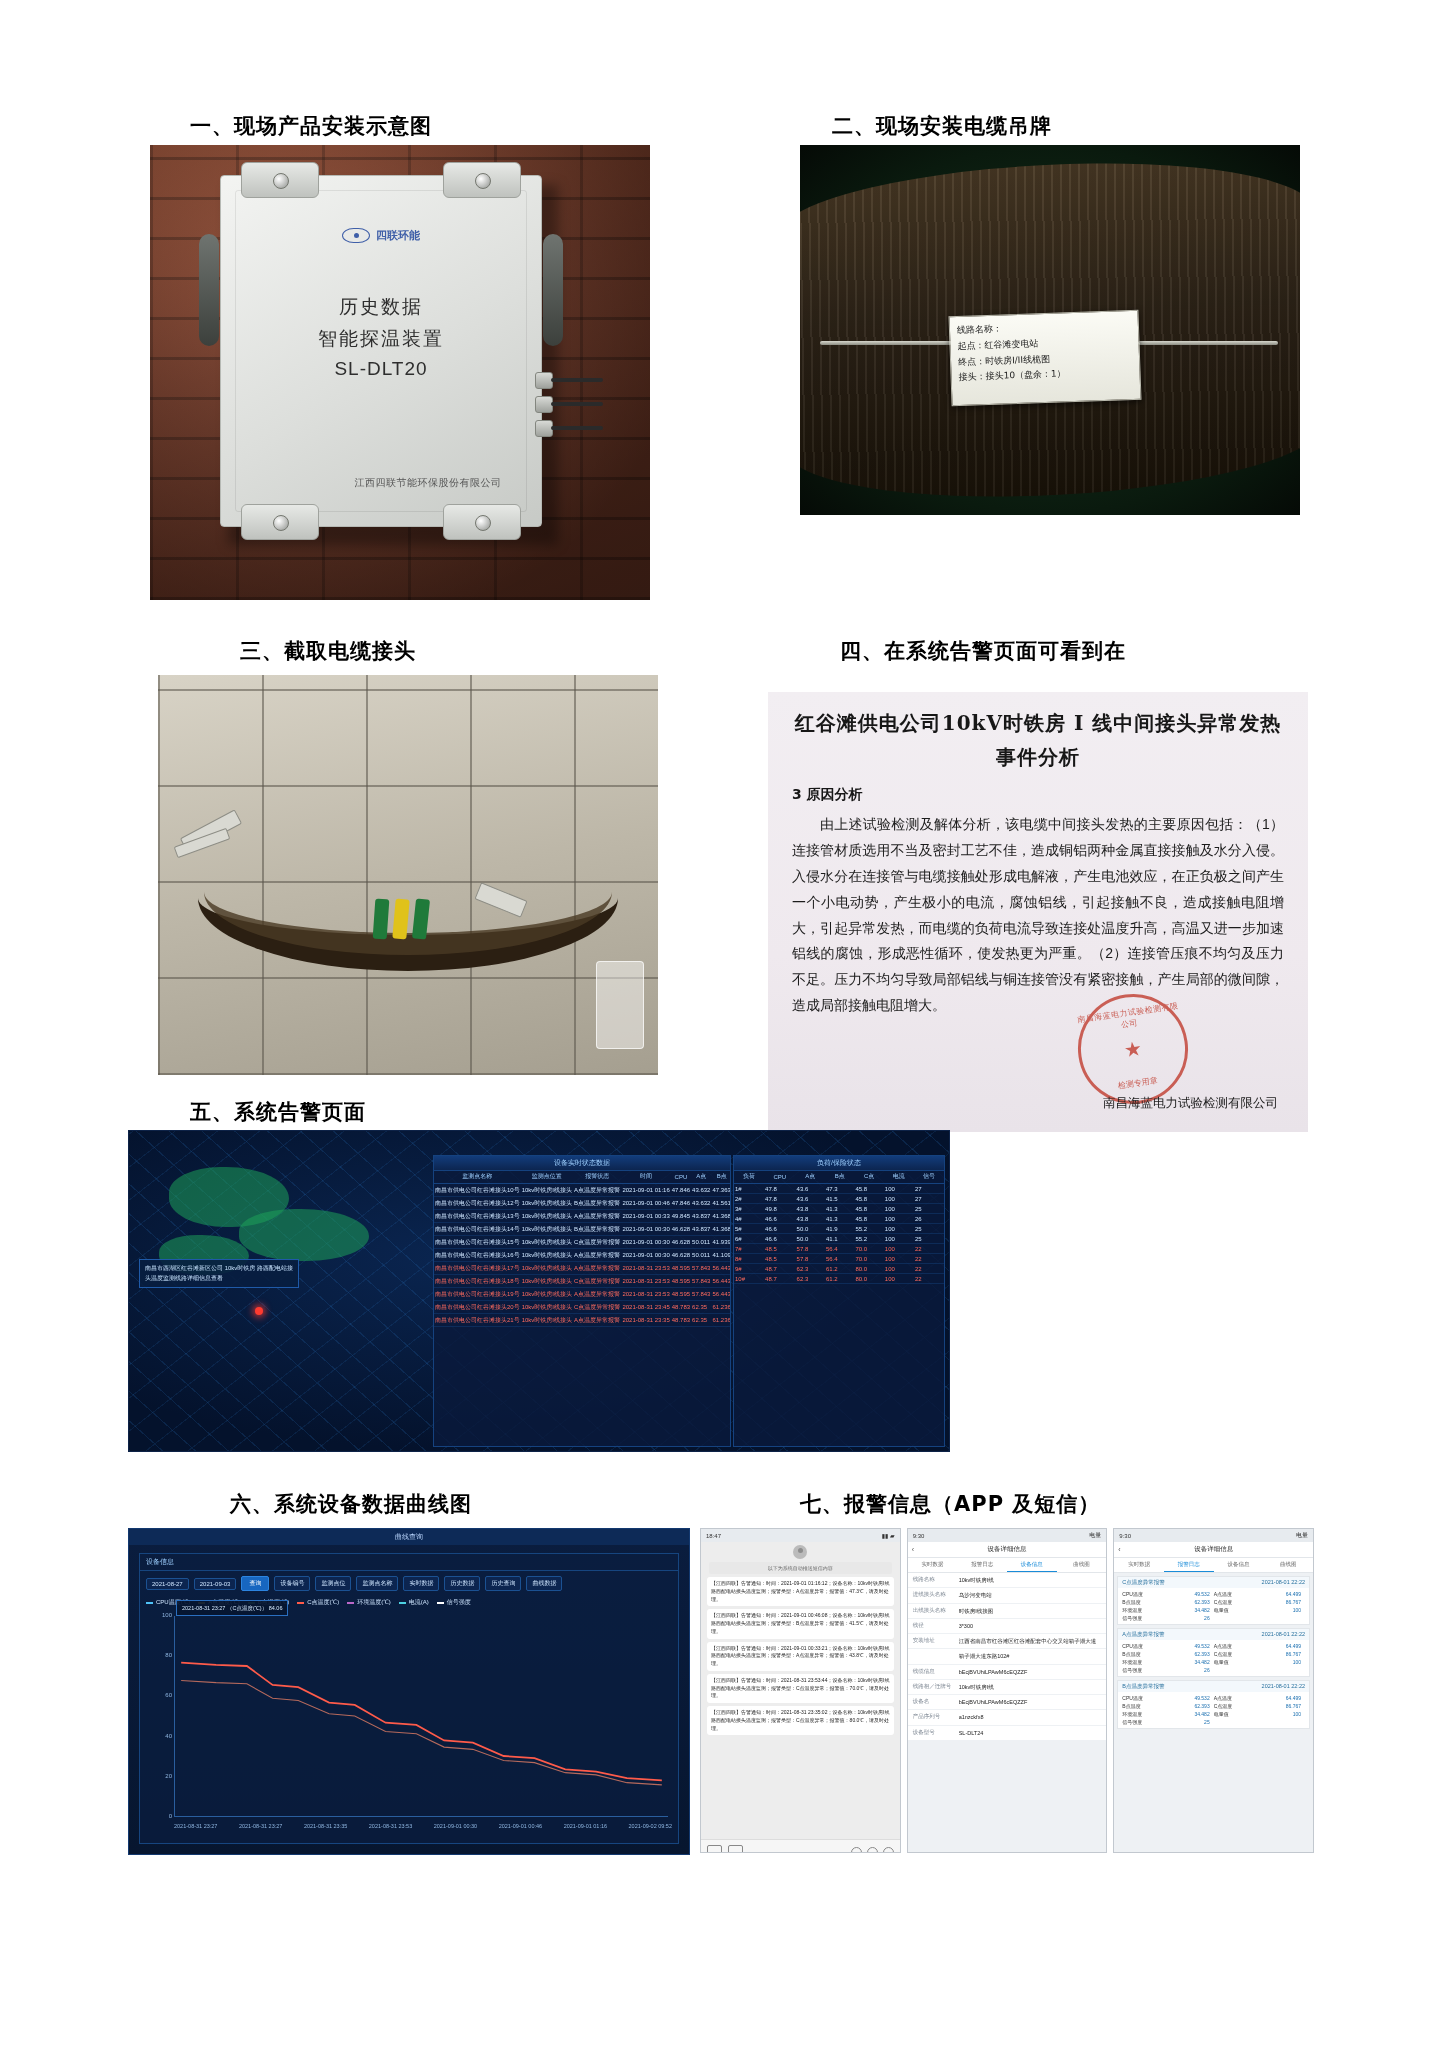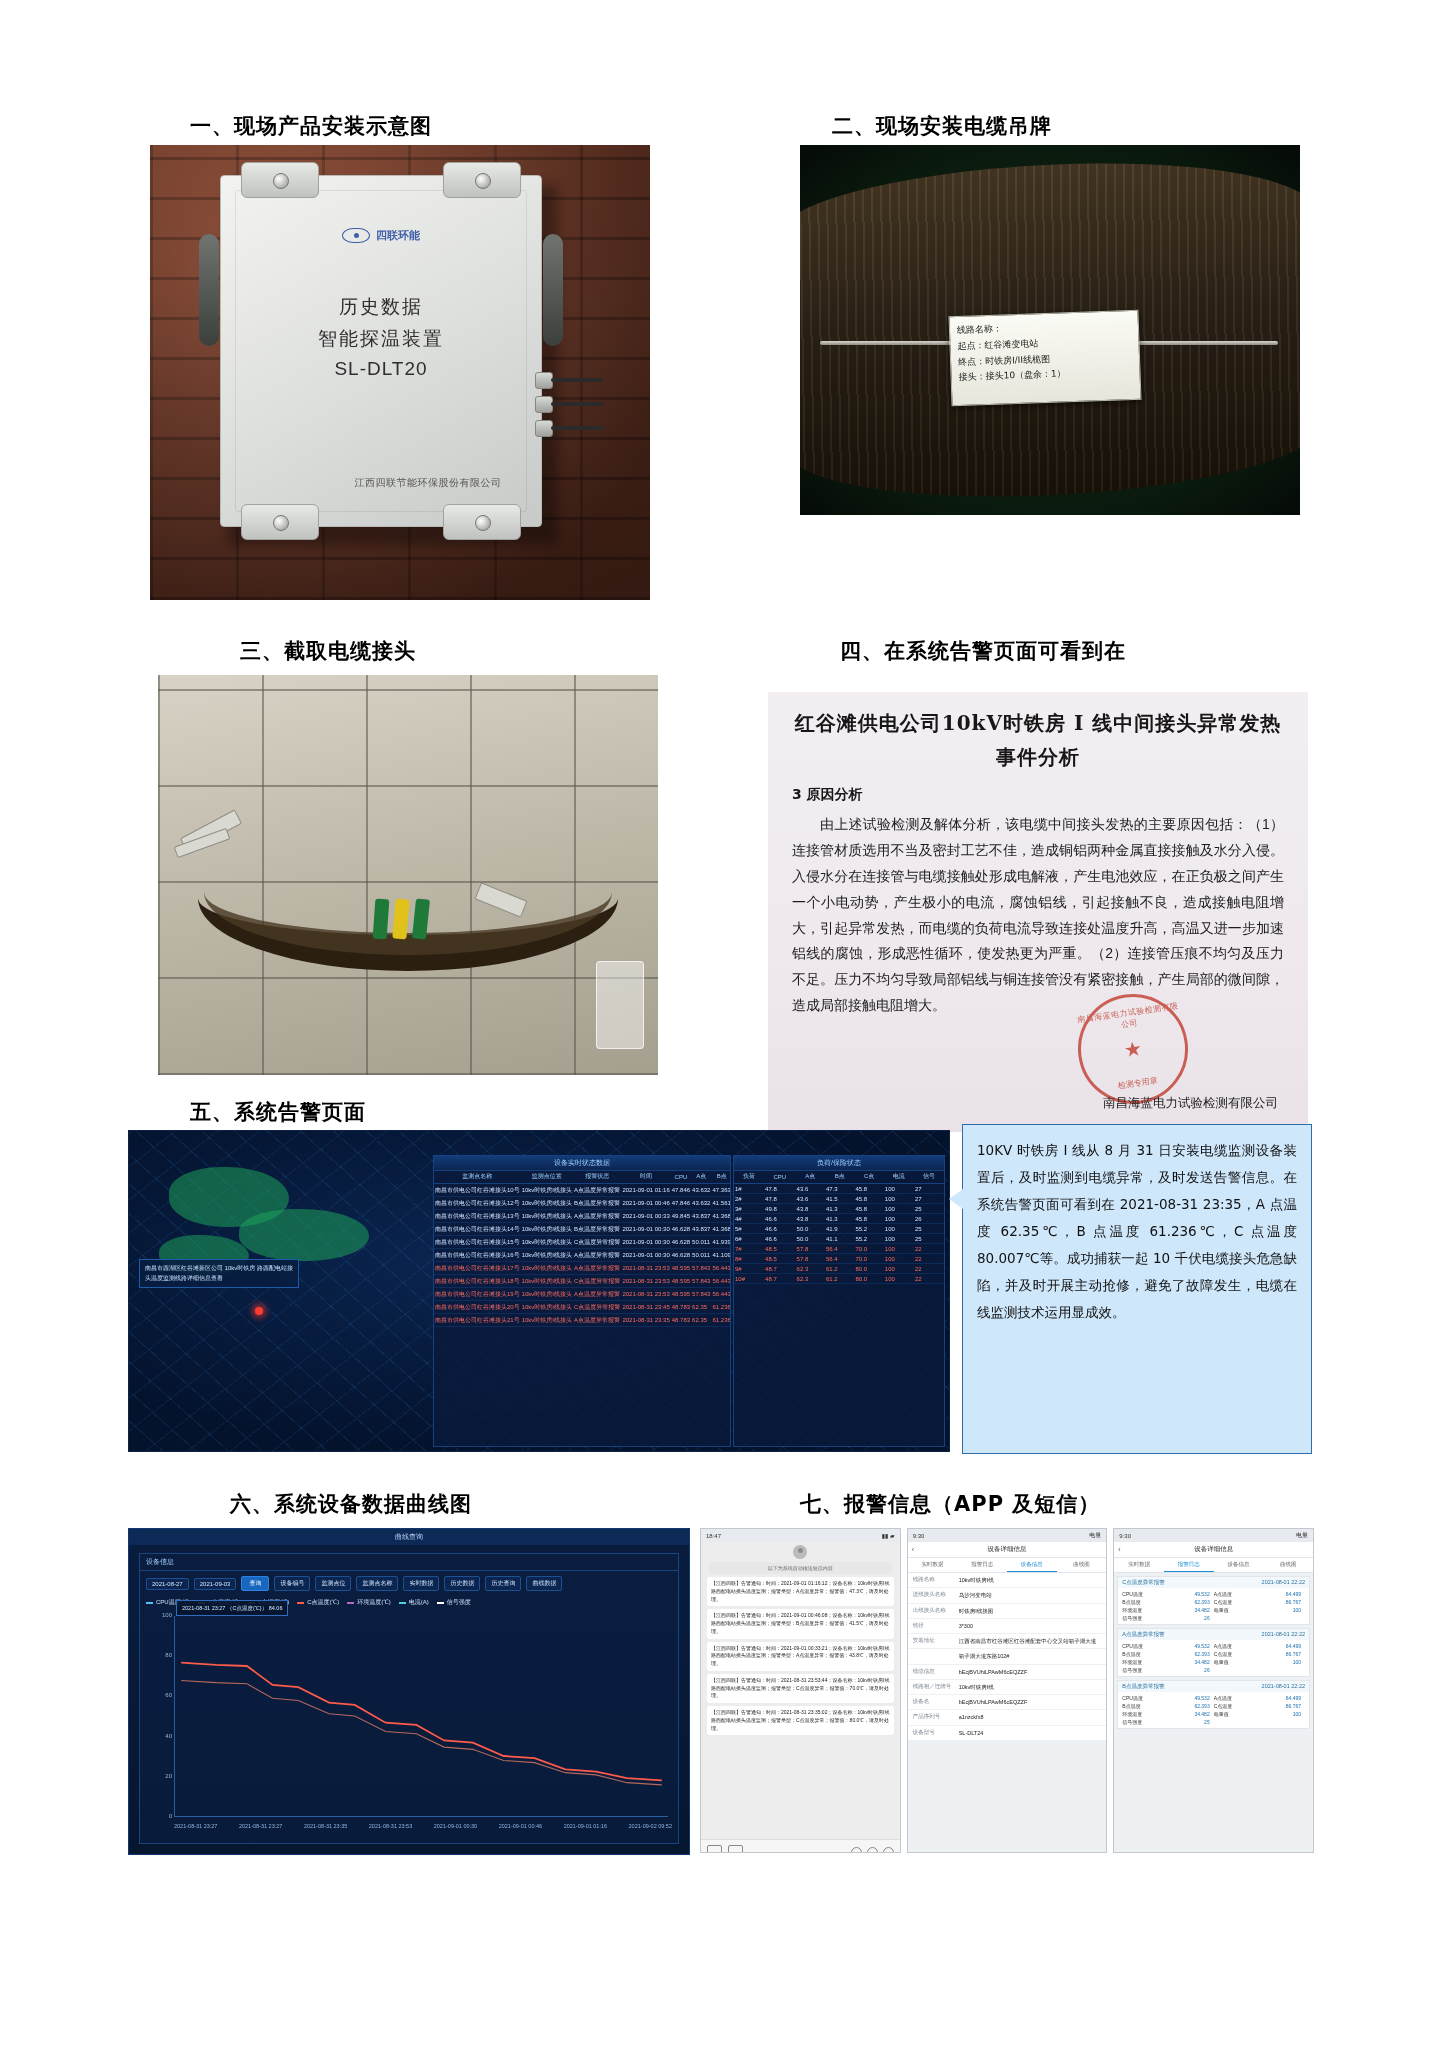--- a/index.html
+++ b/index.html
@@ -810,21 +810,20 @@
                 <td>80.0</td>
                 <td>100</td>
                 <td>22</td>
               </tr>
             </tbody>
         </table>
       </div>
     </div>
   </div>
 
-  <div id="callout">10KV 时铁房 I 线从 8 月 31 日安装电缆监测设备装置后，及时监测到电缆异常，及时发送告警信息。在系统告警页面可看到在 2021-08-31 23:35，A 点温度 62.35℃，B 点温度 61.236℃，C 点温度 80.007℃等。成功捕获一起 10 千伏电缆接头危急缺陷，并及时开展主动抢修，避免了故障发生，电缆在线监测技术运用显成效。</div>
 
   <div class="sec-title" id="t6">六、系统设备数据曲线图</div>
   <div id="curve6">
     <div class="c6-top">曲线查询</div>
     <div class="c6-card">
       <div class="c6-card-hd">设备信息</div>
       <div class="c6-filter">
         <div class="c6-inp">2021-08-27</div>
         <div class="c6-inp">2021-09-03</div>
         <div class="c6-btn">查询</div>

